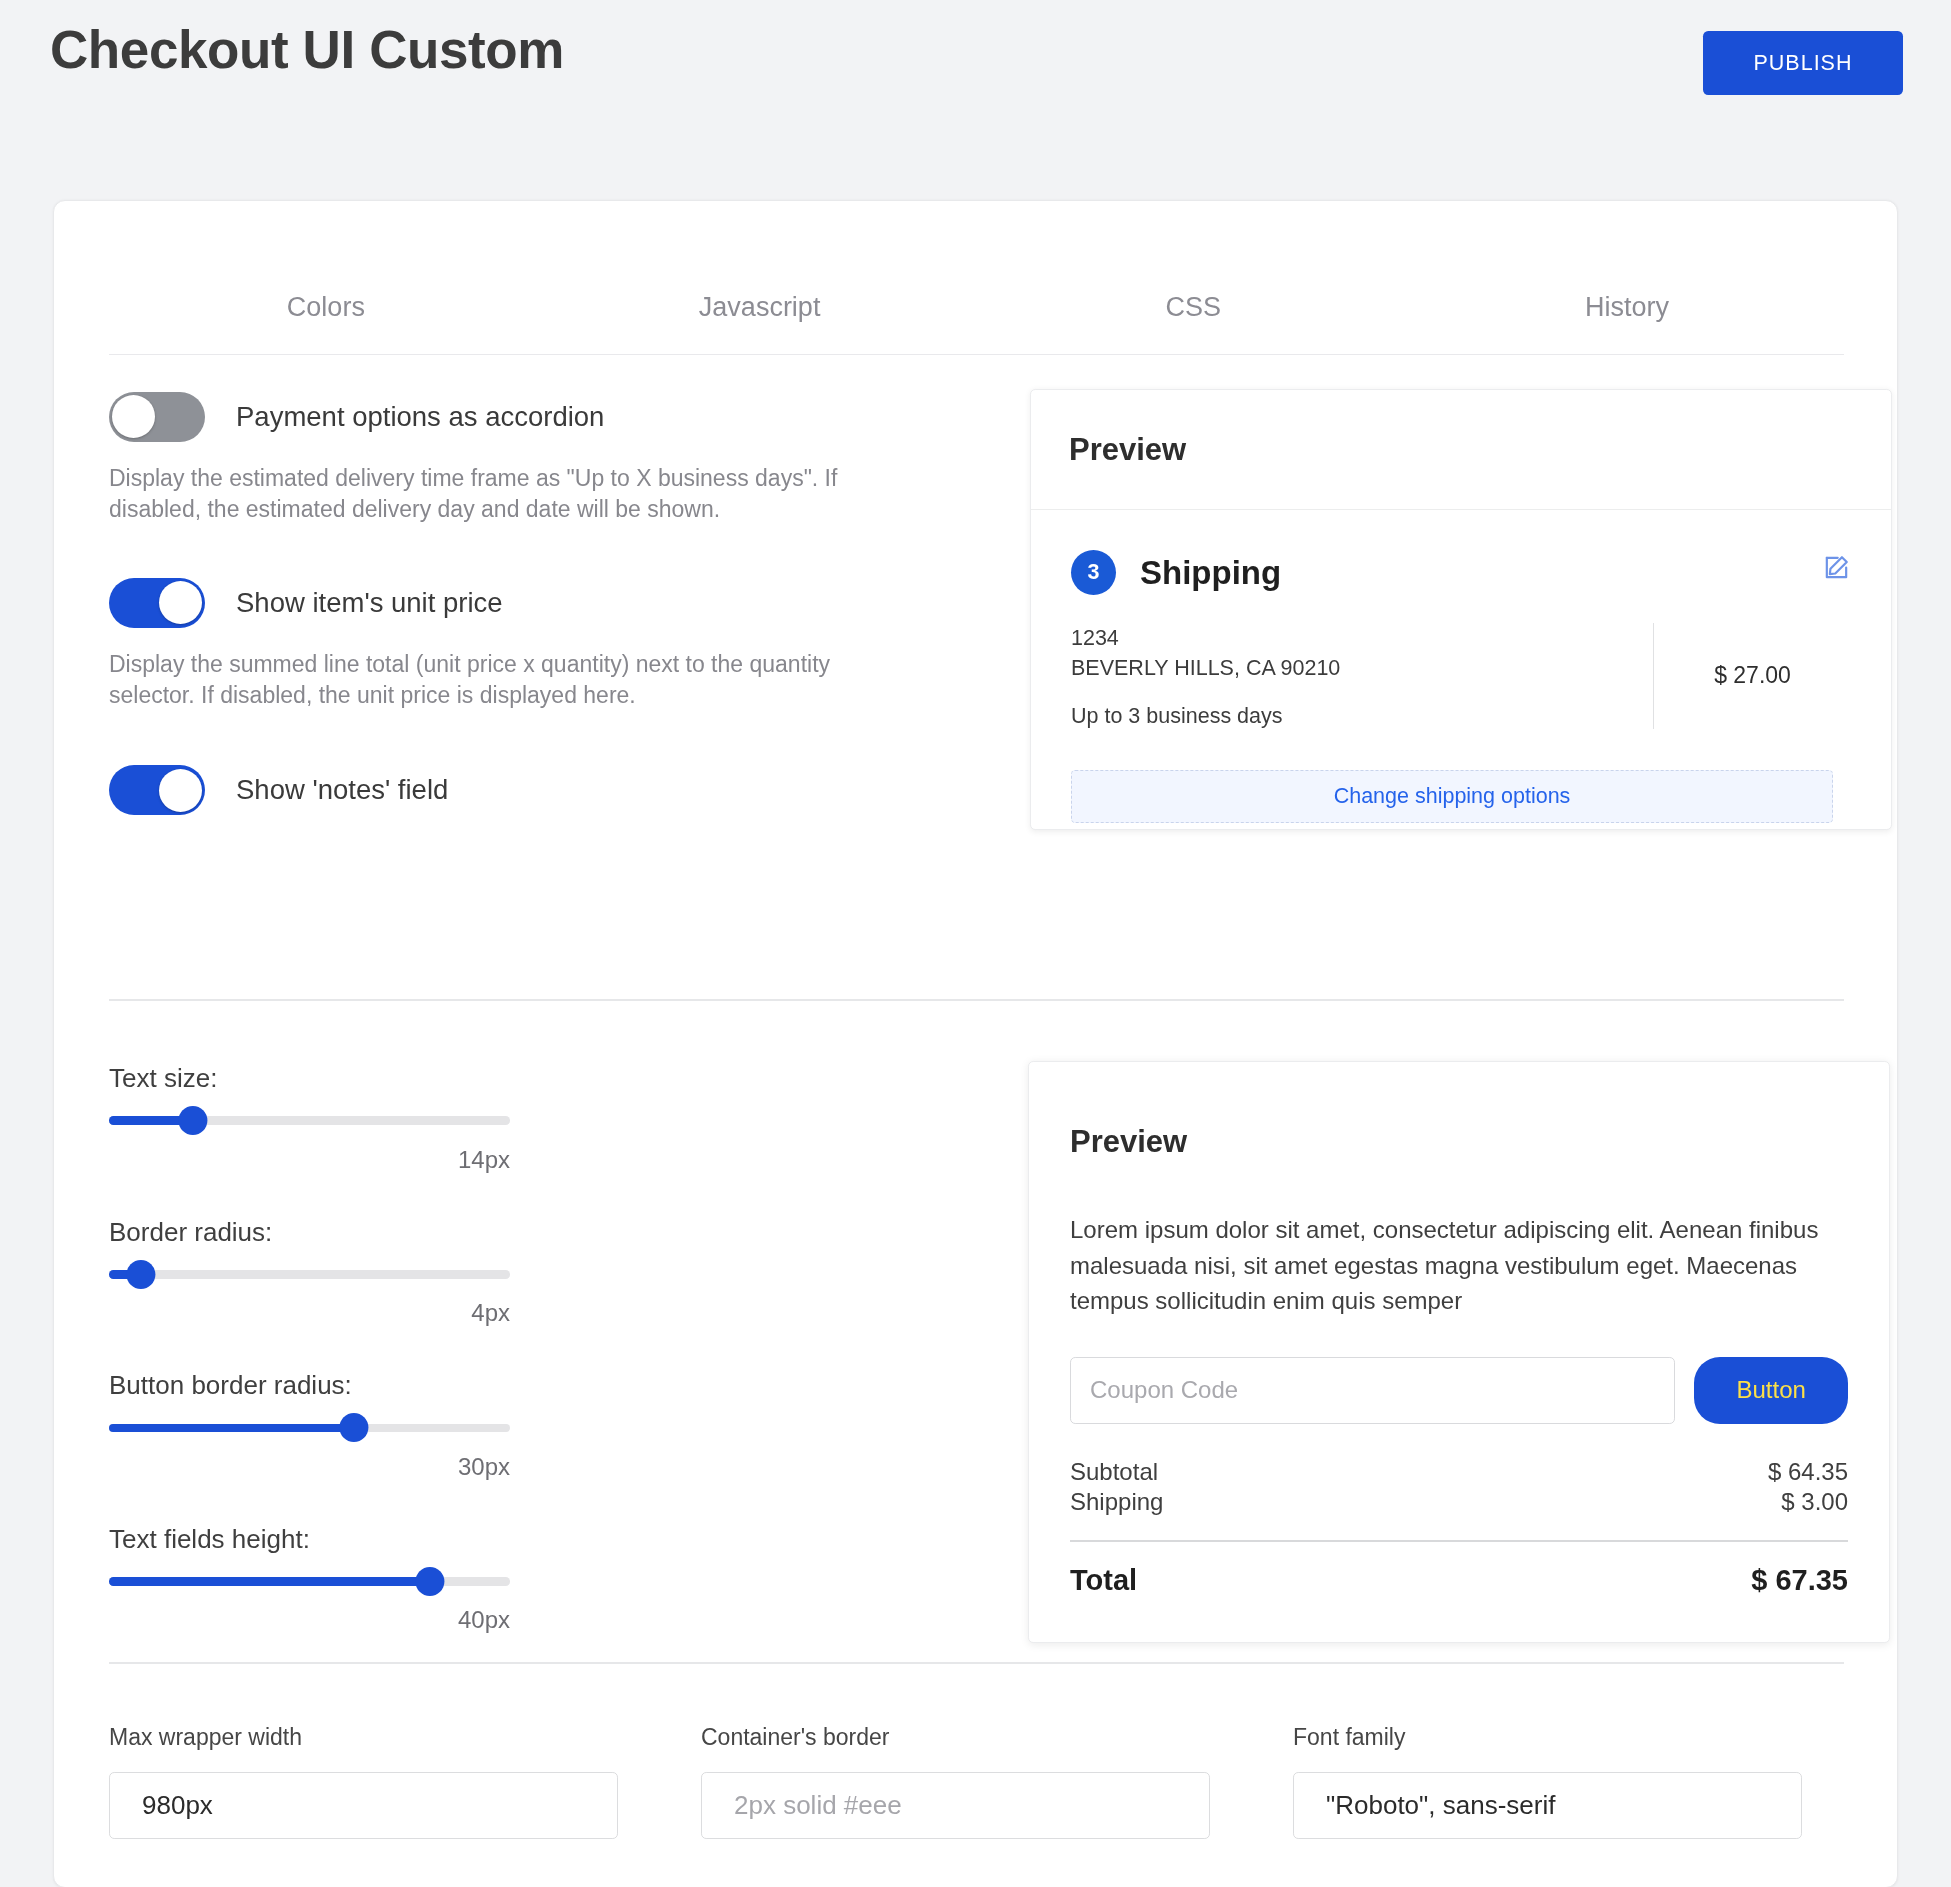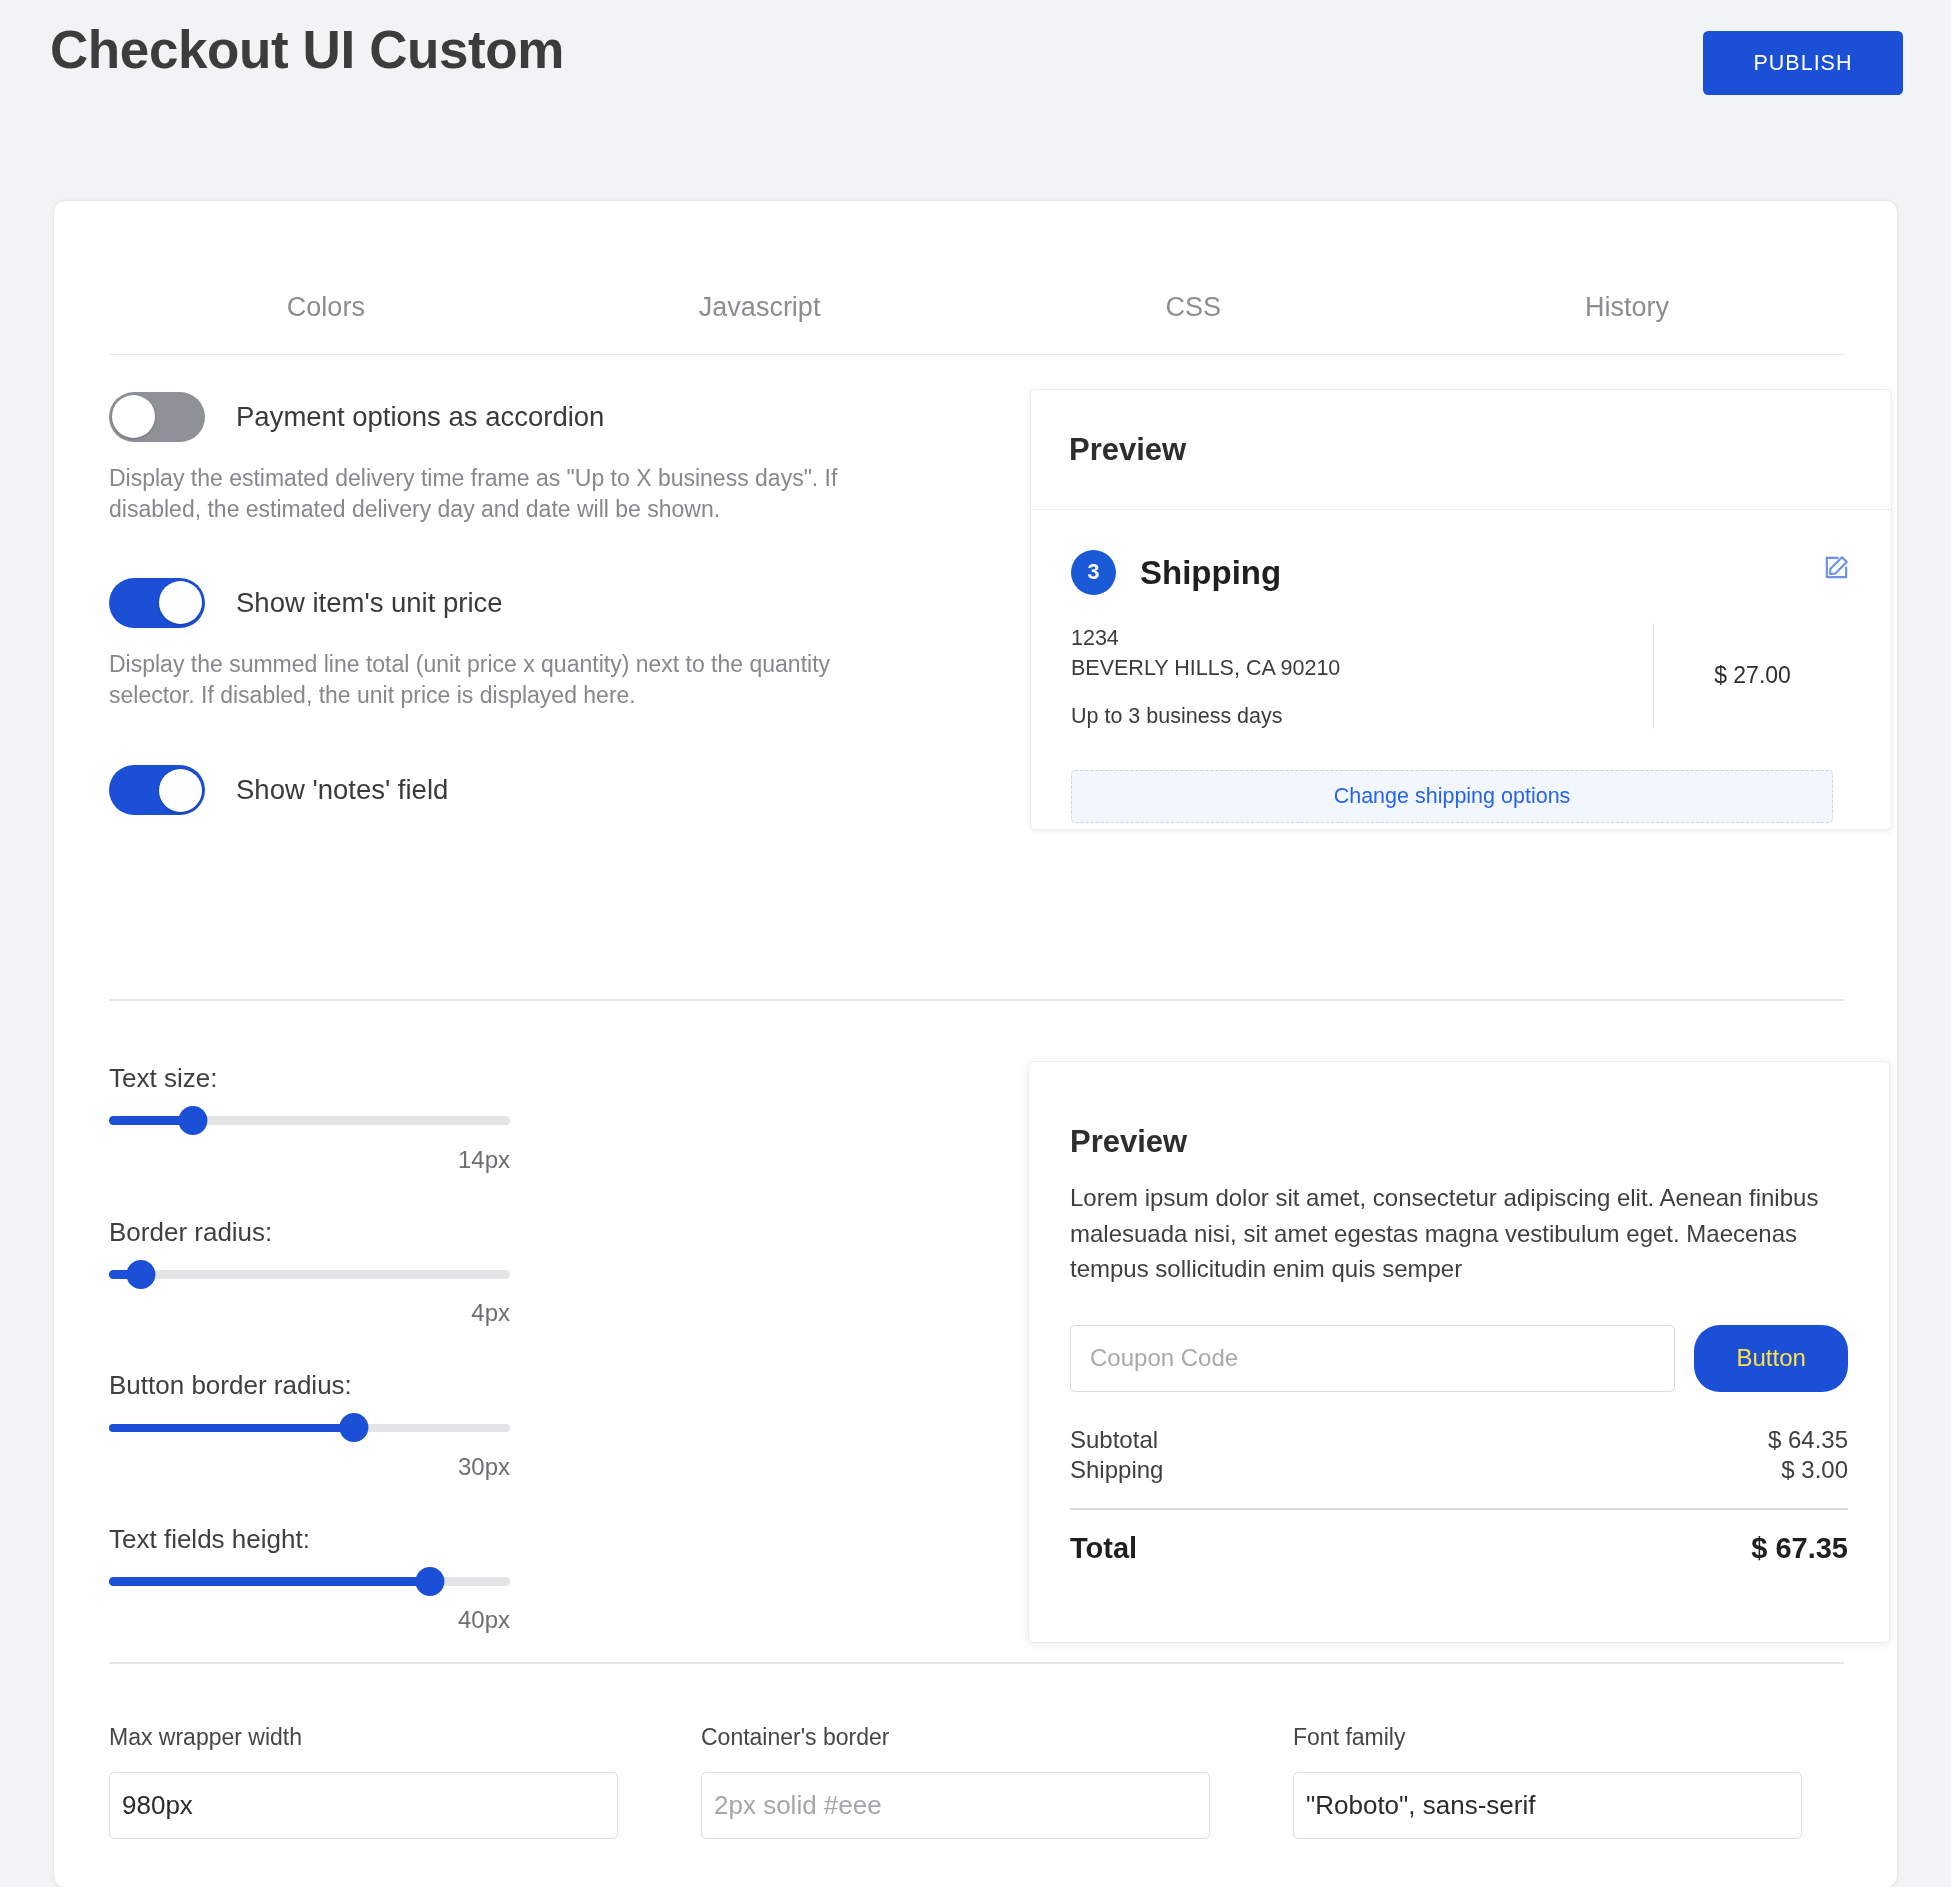--- a/index.html
+++ b/index.html
@@ -167,21 +167,21 @@
 
   
   .preview-totals {
     position: absolute; left: 974px; top: 860px;
     width: 862px; height: 582px;
     background: #ffffff; border: 0.9px solid #ebecee;
     border-radius: 5.2px; box-shadow: 0 1.7px 8.6px rgba(0,0,0,0.08);
     padding: 62px 41px 0 41px;
   }
   .lorem {
-    margin-top: 20px; font-size: 24px; line-height: 1.48; color: #3f3f3f;
+    margin-top: 52px; font-size: 24px; line-height: 1.48; color: #3f3f3f;
   }
   .coupon-row { display: flex; align-items: center; margin-top: 38px; }
   .coupon-input {
     width: 618px; height: 67px; border: 1.7px solid #d9dadd;
     border-radius: 5.2px; padding: 0 19px; font-size: 24px; color: #2e2e2e;
     font-family: "Liberation Sans", sans-serif; background: #fff;
   }
   .coupon-input::placeholder { color: #a9a9ae; }
   .coupon-button {
     margin-left: 19px; width: 157px; height: 67px;
@@ -202,21 +202,21 @@
 
   
   .bottom-fields {
     position: absolute; left: 55px; top: 1523px;
     width: 1735px; display: flex; gap: 83px;
   }
   .field { width: 509px; }
   .field-label { font-size: 23px; color: #464646; margin-bottom: 20.6px; }
   .field-input {
     width: 509px; height: 67px; border: 1.7px solid #dcdddf;
-    border-radius: 5.2px; padding: 0 12px; font-size: 26px; color: #2b2b2b;
+    border-radius: 5.2px; padding: 0 32px; font-size: 26px; color: #2b2b2b;
     background: #fff; font-family: "Liberation Sans", sans-serif;
   }
   .field-input::placeholder { color: #a6a6ab; }
 </style>
 </head>
 <body>
 
 <div class="page">
 
   <div class="topbar">

